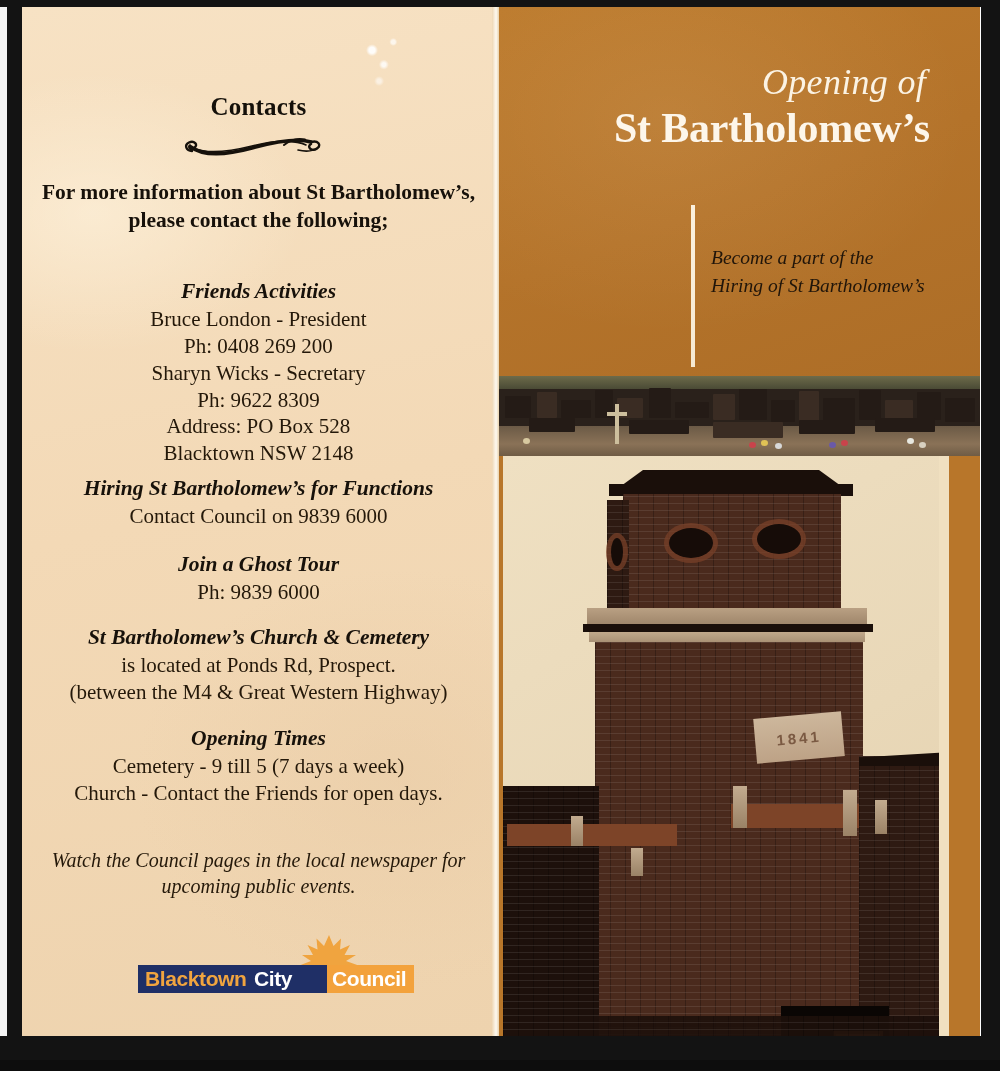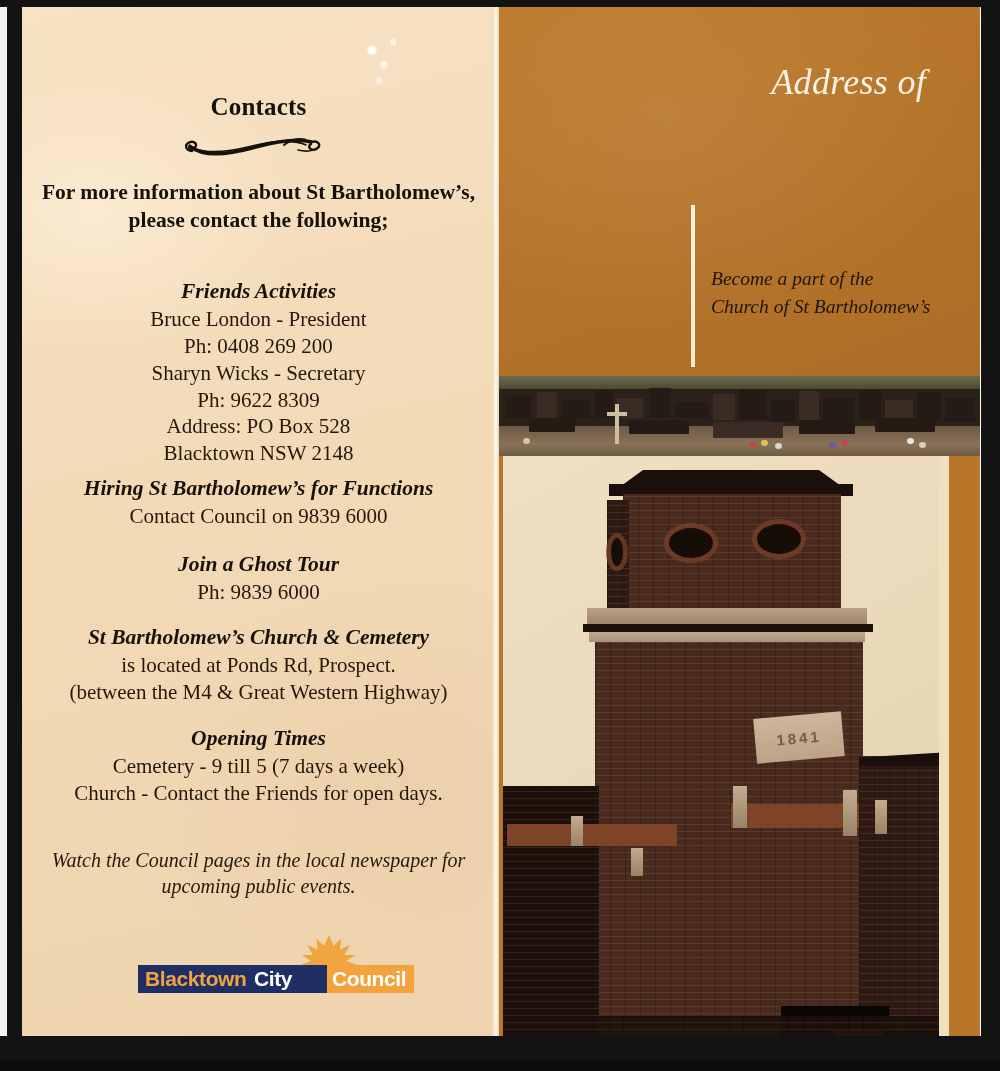--- a/index.html
+++ b/index.html
@@ -74,21 +74,21 @@
     background:radial-gradient(ellipse 420px 300px at 35% 25%, rgba(255,230,190,.10), rgba(0,0,0,0) 72%);}
 
   #title-friends{position:absolute;right:54px;top:54px;font-style:italic;font-size:36px;color:#fbf3e4;
     font-weight:400;letter-spacing:.3px;white-space:nowrap;}
   #title-saint{position:absolute;right:50px;top:97px;font-size:42px;font-weight:bold;color:#fdf6ea;
     letter-spacing:-.2px;white-space:nowrap;}
 
   #tagline-rule{position:absolute;left:192px;top:198px;width:4px;height:162px;
     background:linear-gradient(180deg,#fbf1de,#f6e9d2);}
   #tagline{position:absolute;left:212px;top:237px;width:250px;font-style:italic;font-size:19.5px;
-    line-height:1.42;color:#20150a;margin-top:21px;}
+    line-height:1.42;color:#20150a;}
   #tagline .l{display:block;}
 
   
   #cem-photo{position:absolute;left:0px;top:369px;width:481px;height:80px;overflow:hidden;
     background:#2a211b;}
   .cem-sky{position:absolute;left:0;top:0;width:481px;height:13px;
     background:linear-gradient(180deg,#6d6b4a,#4a4a35);}
   .cem-ground{position:absolute;left:0;bottom:0;width:481px;height:30px;
     background:linear-gradient(180deg,#6b5a46,#8a7257 60%,#6f5c45);}
   .stone{position:absolute;background:#241b16;border-radius:1px;}
@@ -221,26 +221,27 @@
 
     </div>
   </div>
 
   <div id="fold-seam"></div>
 
   <div id="right-panel">
 
     <div id="ochre-bg"></div>
 
-    <div id="title-friends">Address of</div>
+    <div id="title-friends">Opening of</div>
+    <div id="title-saint">St Bartholomew’s</div>
 
     <div id="tagline-rule"></div>
     <div id="tagline">
       <span class="l">Become a part of the</span>
-      <span class="l">Church of St Bartholomew’s</span>
+      <span class="l">Hiring of St Bartholomew’s</span>
     </div>
 
     <div id="cem-photo">
       <div class="cem-sky"></div>
       <div class="cem-ground"></div>
       <div class="stone" style="left:6px;top:20px;width:26px;height:22px;"></div>
       <div class="stone l" style="left:38px;top:16px;width:20px;height:26px;"></div>
       <div class="stone" style="left:62px;top:24px;width:30px;height:18px;"></div>
       <div class="stone" style="left:96px;top:14px;width:18px;height:28px;"></div>
       <div class="stone l" style="left:118px;top:22px;width:26px;height:20px;"></div>

